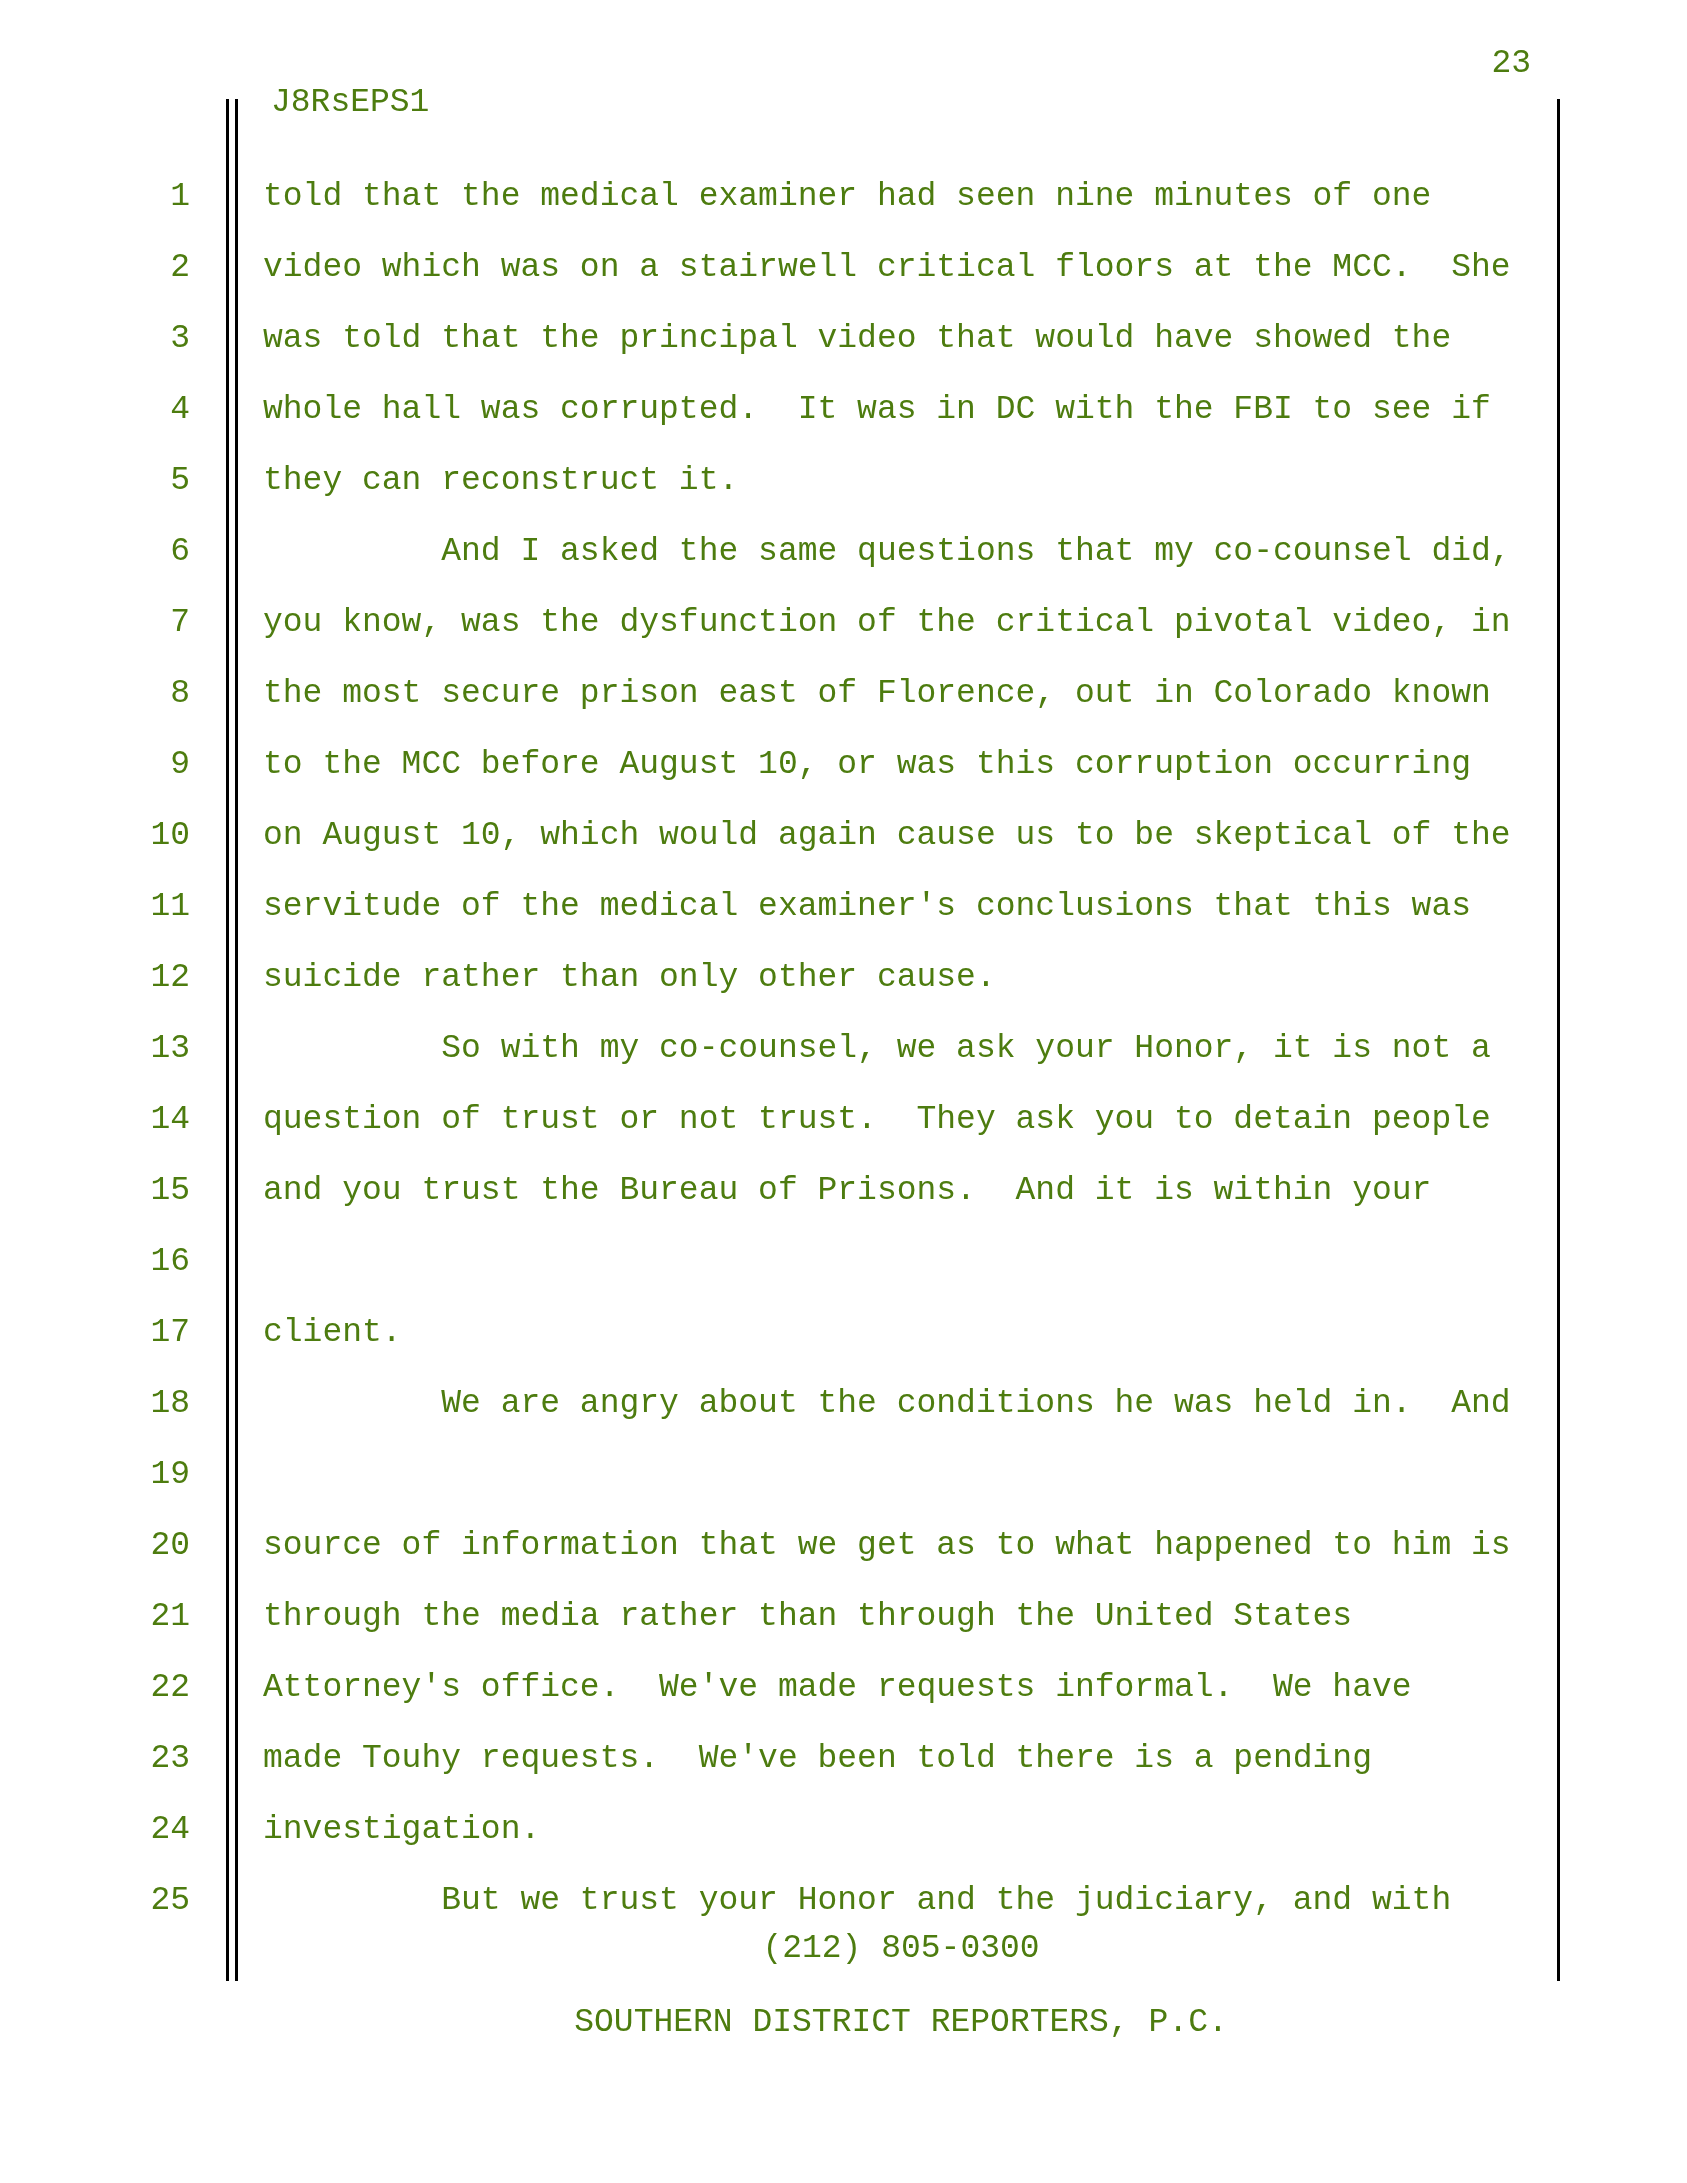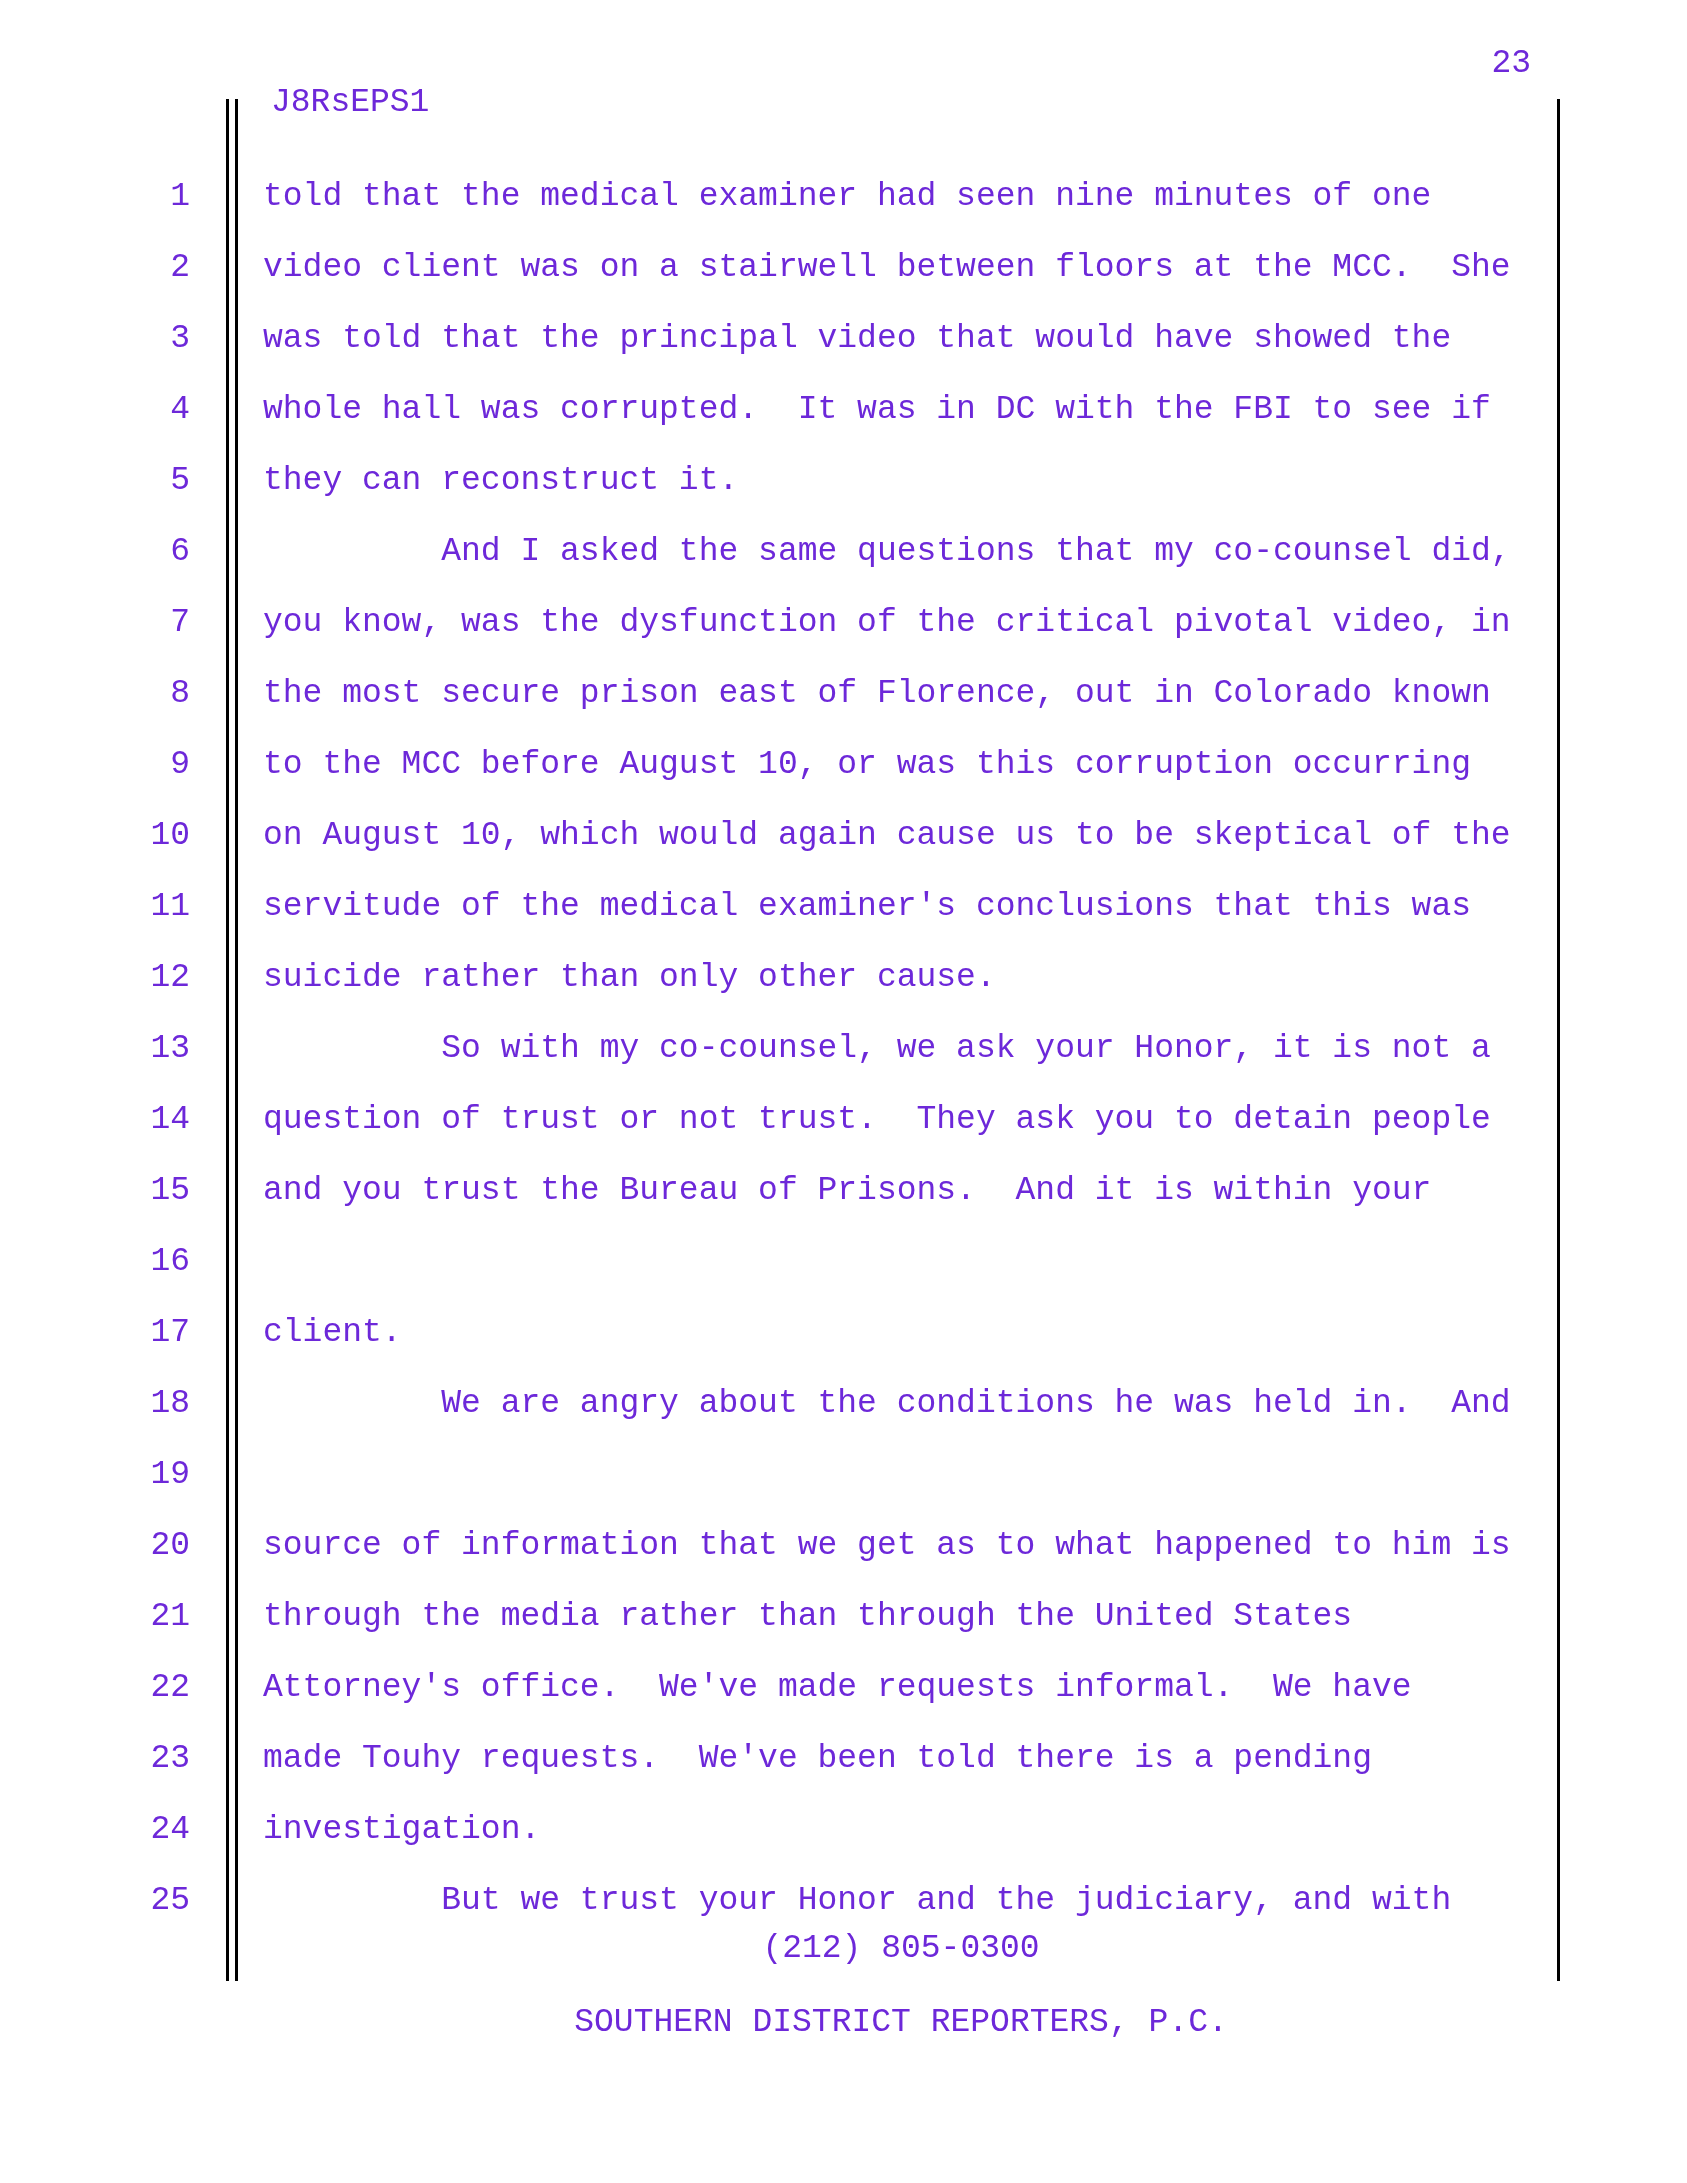--- a/index.html
+++ b/index.html
@@ -5,21 +5,21 @@
   html, body {
     margin: 0;
     padding: 0;
     background: #ffffff;
   }
   .page {
     position: relative;
     width: 1687px;
     height: 2183px;
     background: #ffffff;
-    color: #6d28d9;
+    color: #4d7c0f;
     font-family: "Liberation Mono", "DejaVu Sans Mono", monospace;
     font-size: 33px;
     overflow: hidden;
   }
   .page-number {
     position: absolute;
     top: 46px;
     left: 1409px;
     width: 122px;
     text-align: right;
@@ -86,21 +86,21 @@
   <div class="rule rule-left-outer"></div>
   <div class="rule rule-left-inner"></div>
   <div class="rule rule-right"></div>
 
   <div class="t-line" style="--i:0">
     <span class="ln">1</span>
     <span class="lt">told that the medical examiner had seen nine minutes of one</span>
   </div>
   <div class="t-line" style="--i:1">
     <span class="ln">2</span>
-    <span class="lt">video client was on a stairwell between floors at the MCC.  She</span>
+    <span class="lt">video which was on a stairwell critical floors at the MCC.  She</span>
   </div>
   <div class="t-line" style="--i:2">
     <span class="ln">3</span>
     <span class="lt">was told that the principal video that would have showed the</span>
   </div>
   <div class="t-line" style="--i:3">
     <span class="ln">4</span>
     <span class="lt">whole hall was corrupted.  It was in DC with the FBI to see if</span>
   </div>
   <div class="t-line" style="--i:4">

